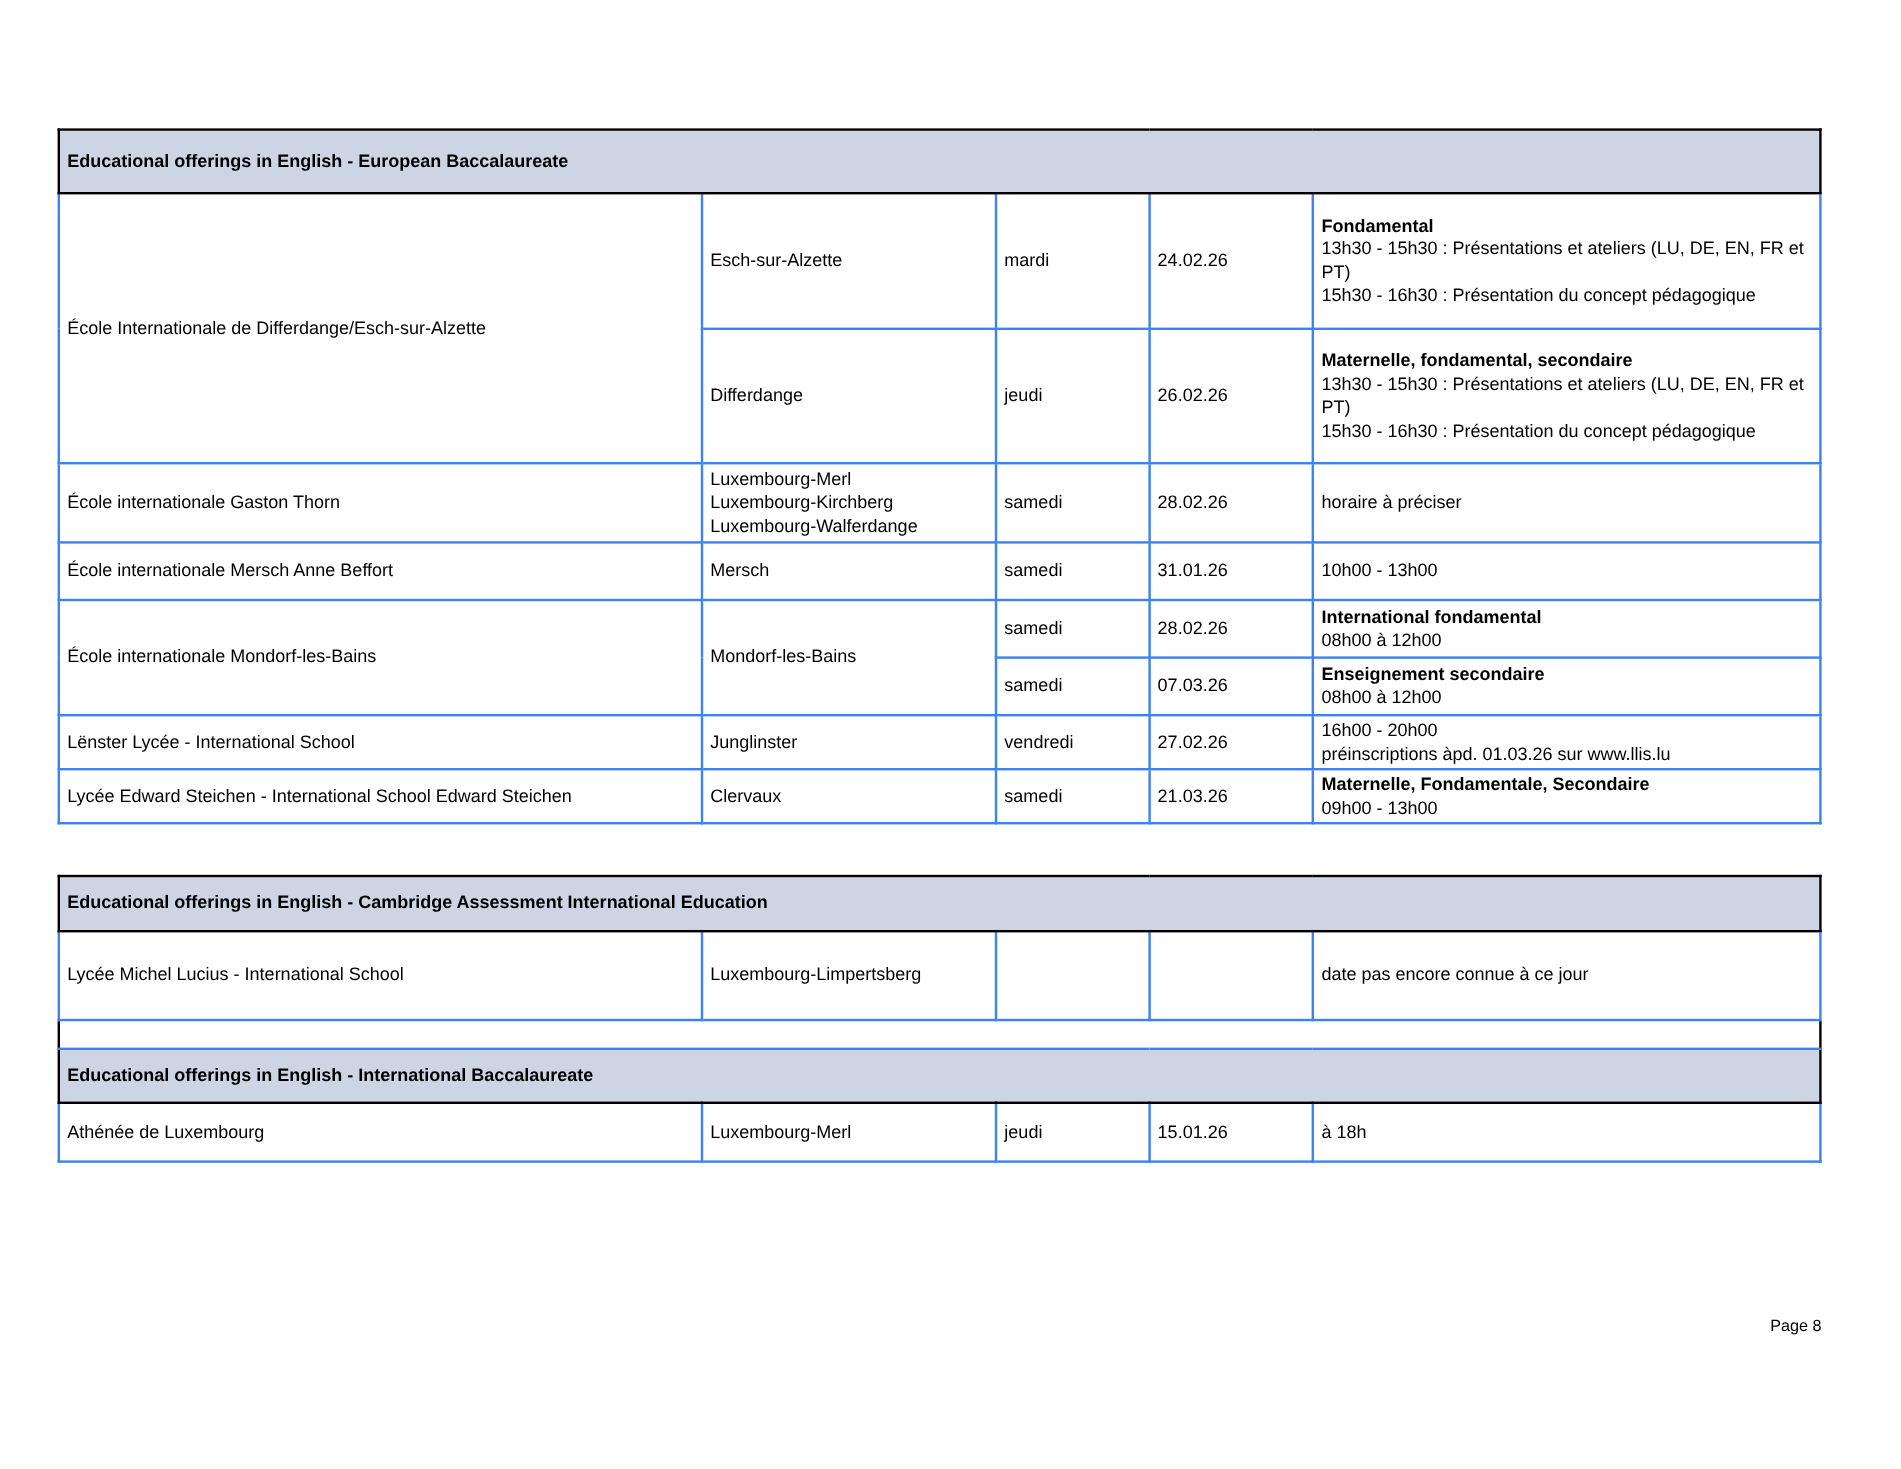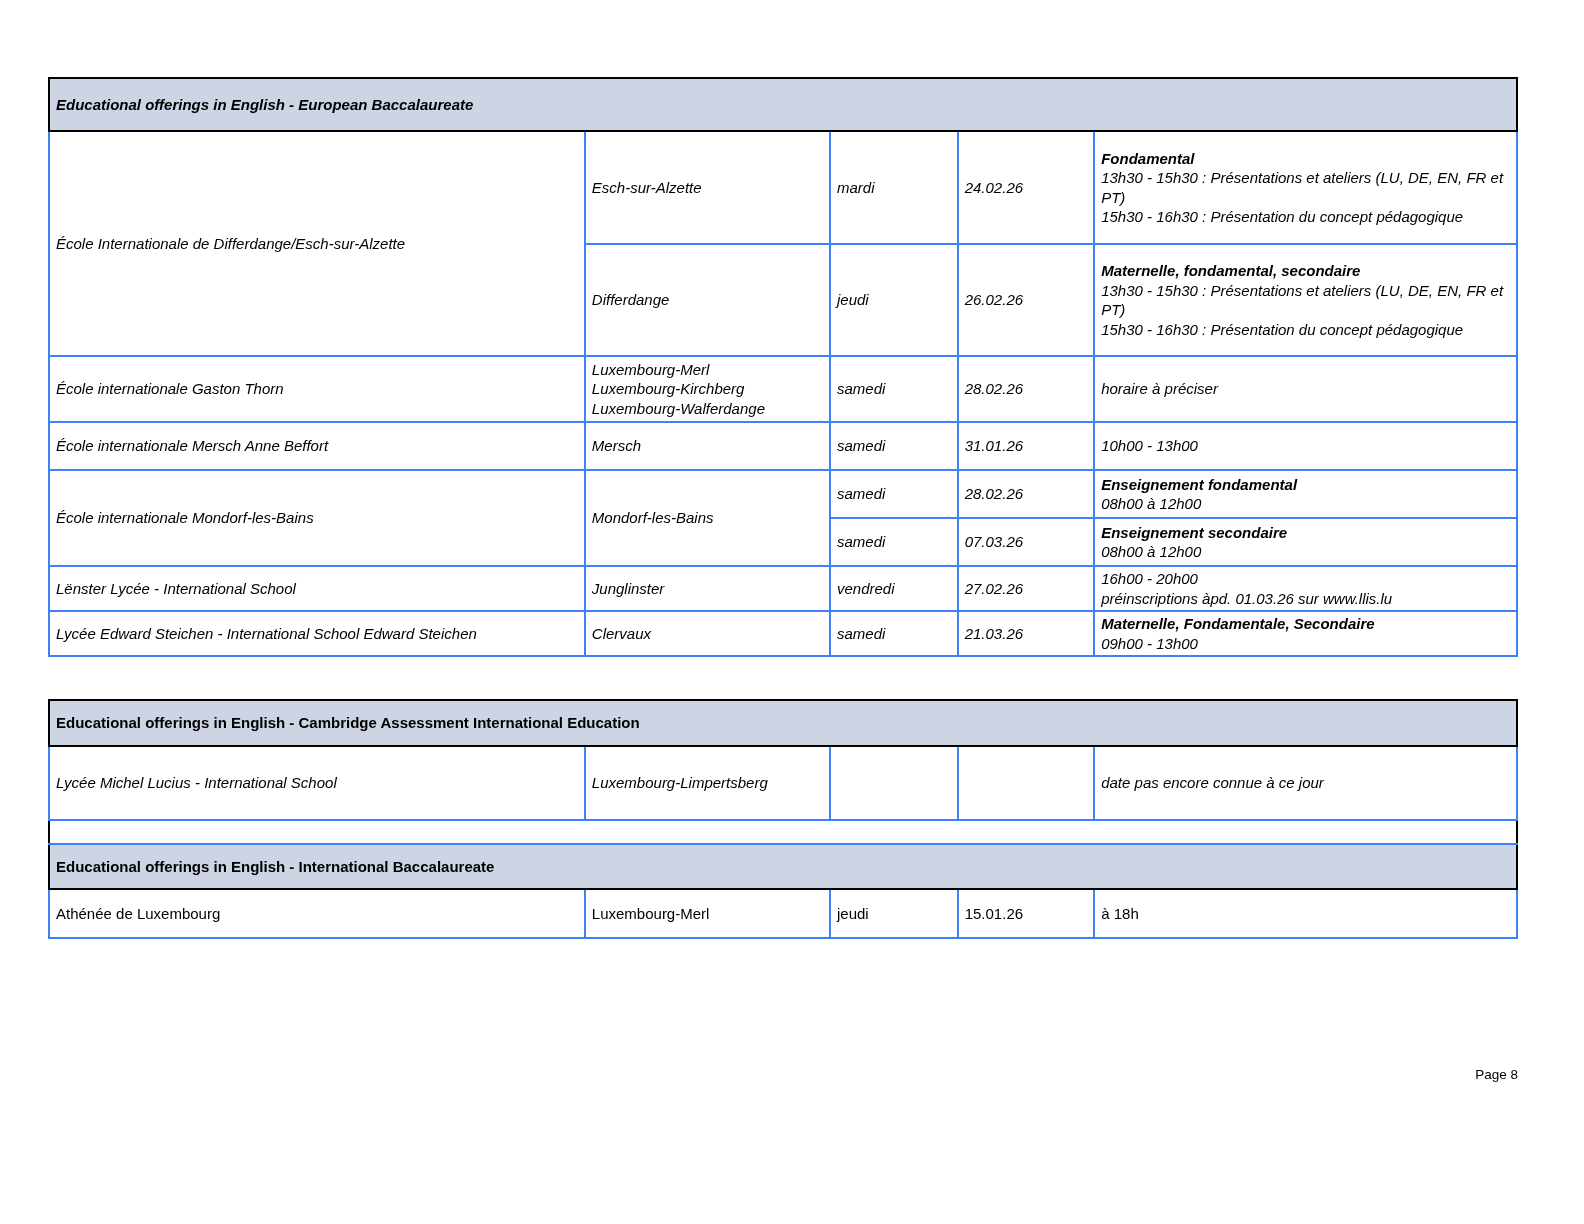--- a/index.html
+++ b/index.html
@@ -42,30 +42,30 @@
     background: #CDD5E5;
     font-weight: bold;
     border: 2px solid #000;
   }
   tr.spacer-row > td { border-left: 2px solid #000; border-right: 2px solid #000; }
   .b { font-weight: bold; }
   
   .h57 { height: 53px; }
   .h117 { height: 113px; }
   .h116 { height: 112px; }
-  .h78 { height: 74px; font-style: italic; }
+  .h78 { height: 74px; }
   .h70 { height: 66px; }
   .h53 { height: 49px; }
   .h52 { height: 48px; }
   .h50 { height: 46px; }
   .h49 { height: 45px; }
   .h45 { height: 41px; }
   .h44 { height: 48px; }
   .h28 { height: 24px; }
-  #t1 { margin-top: 77px; font-style: italic; }
+  #t1 { margin-top: 107px; }
   #t2 { margin-top: 42px; }
   .footer {
     width: 1470px;
     text-align: right;
     margin-top: 128px;
     font-size: 13.5px;
   }
 </style>
 </head>
 <body>
@@ -123,21 +123,21 @@
         <td>samedi</td>
         <td>31.01.26</td>
         <td>10h00 - 13h00</td>
       </tr>
       <tr class="group h52">
         <td rowspan="2">École internationale Mondorf-les-Bains</td>
         <td rowspan="2">Mondorf-les-Bains</td>
         <td>samedi</td>
         <td>28.02.26</td>
         <td>
-          <div class="b">Enseignement fondamental</div>
+          <div class="b">International fondamental</div>
           <div>08h00 à 12h00</div>
         </td>
       </tr>
       <tr class="h52">
         <td>samedi</td>
         <td>07.03.26</td>
         <td>
           <div class="b">Enseignement secondaire</div>
           <div>08h00 à 12h00</div>
         </td>

